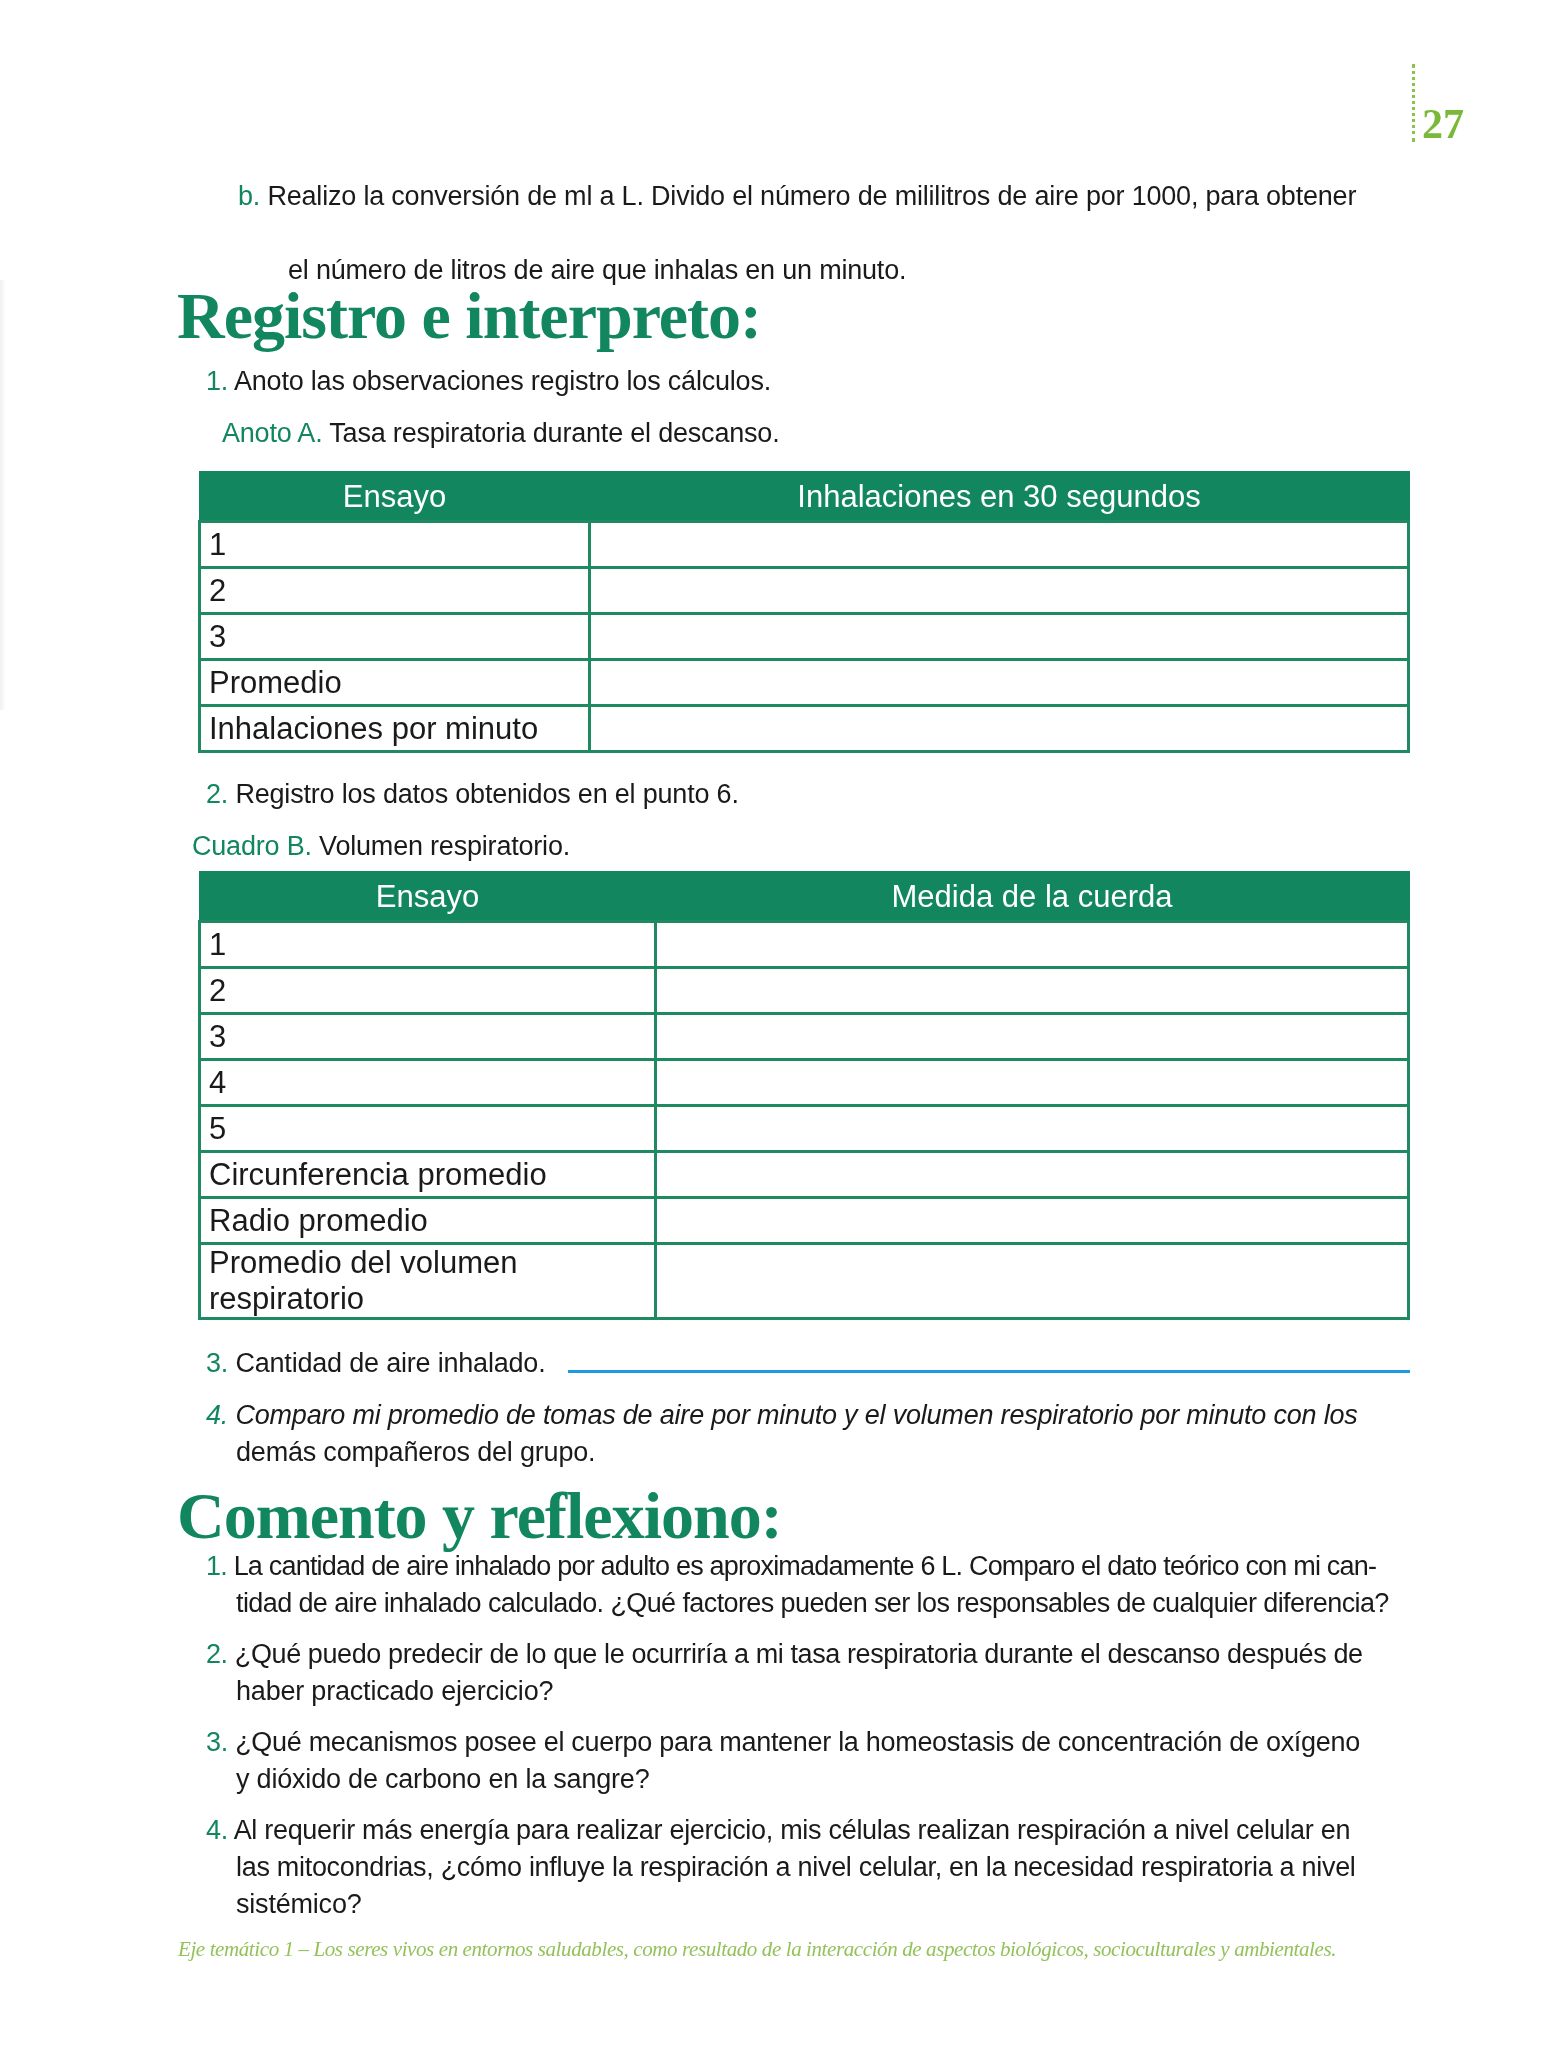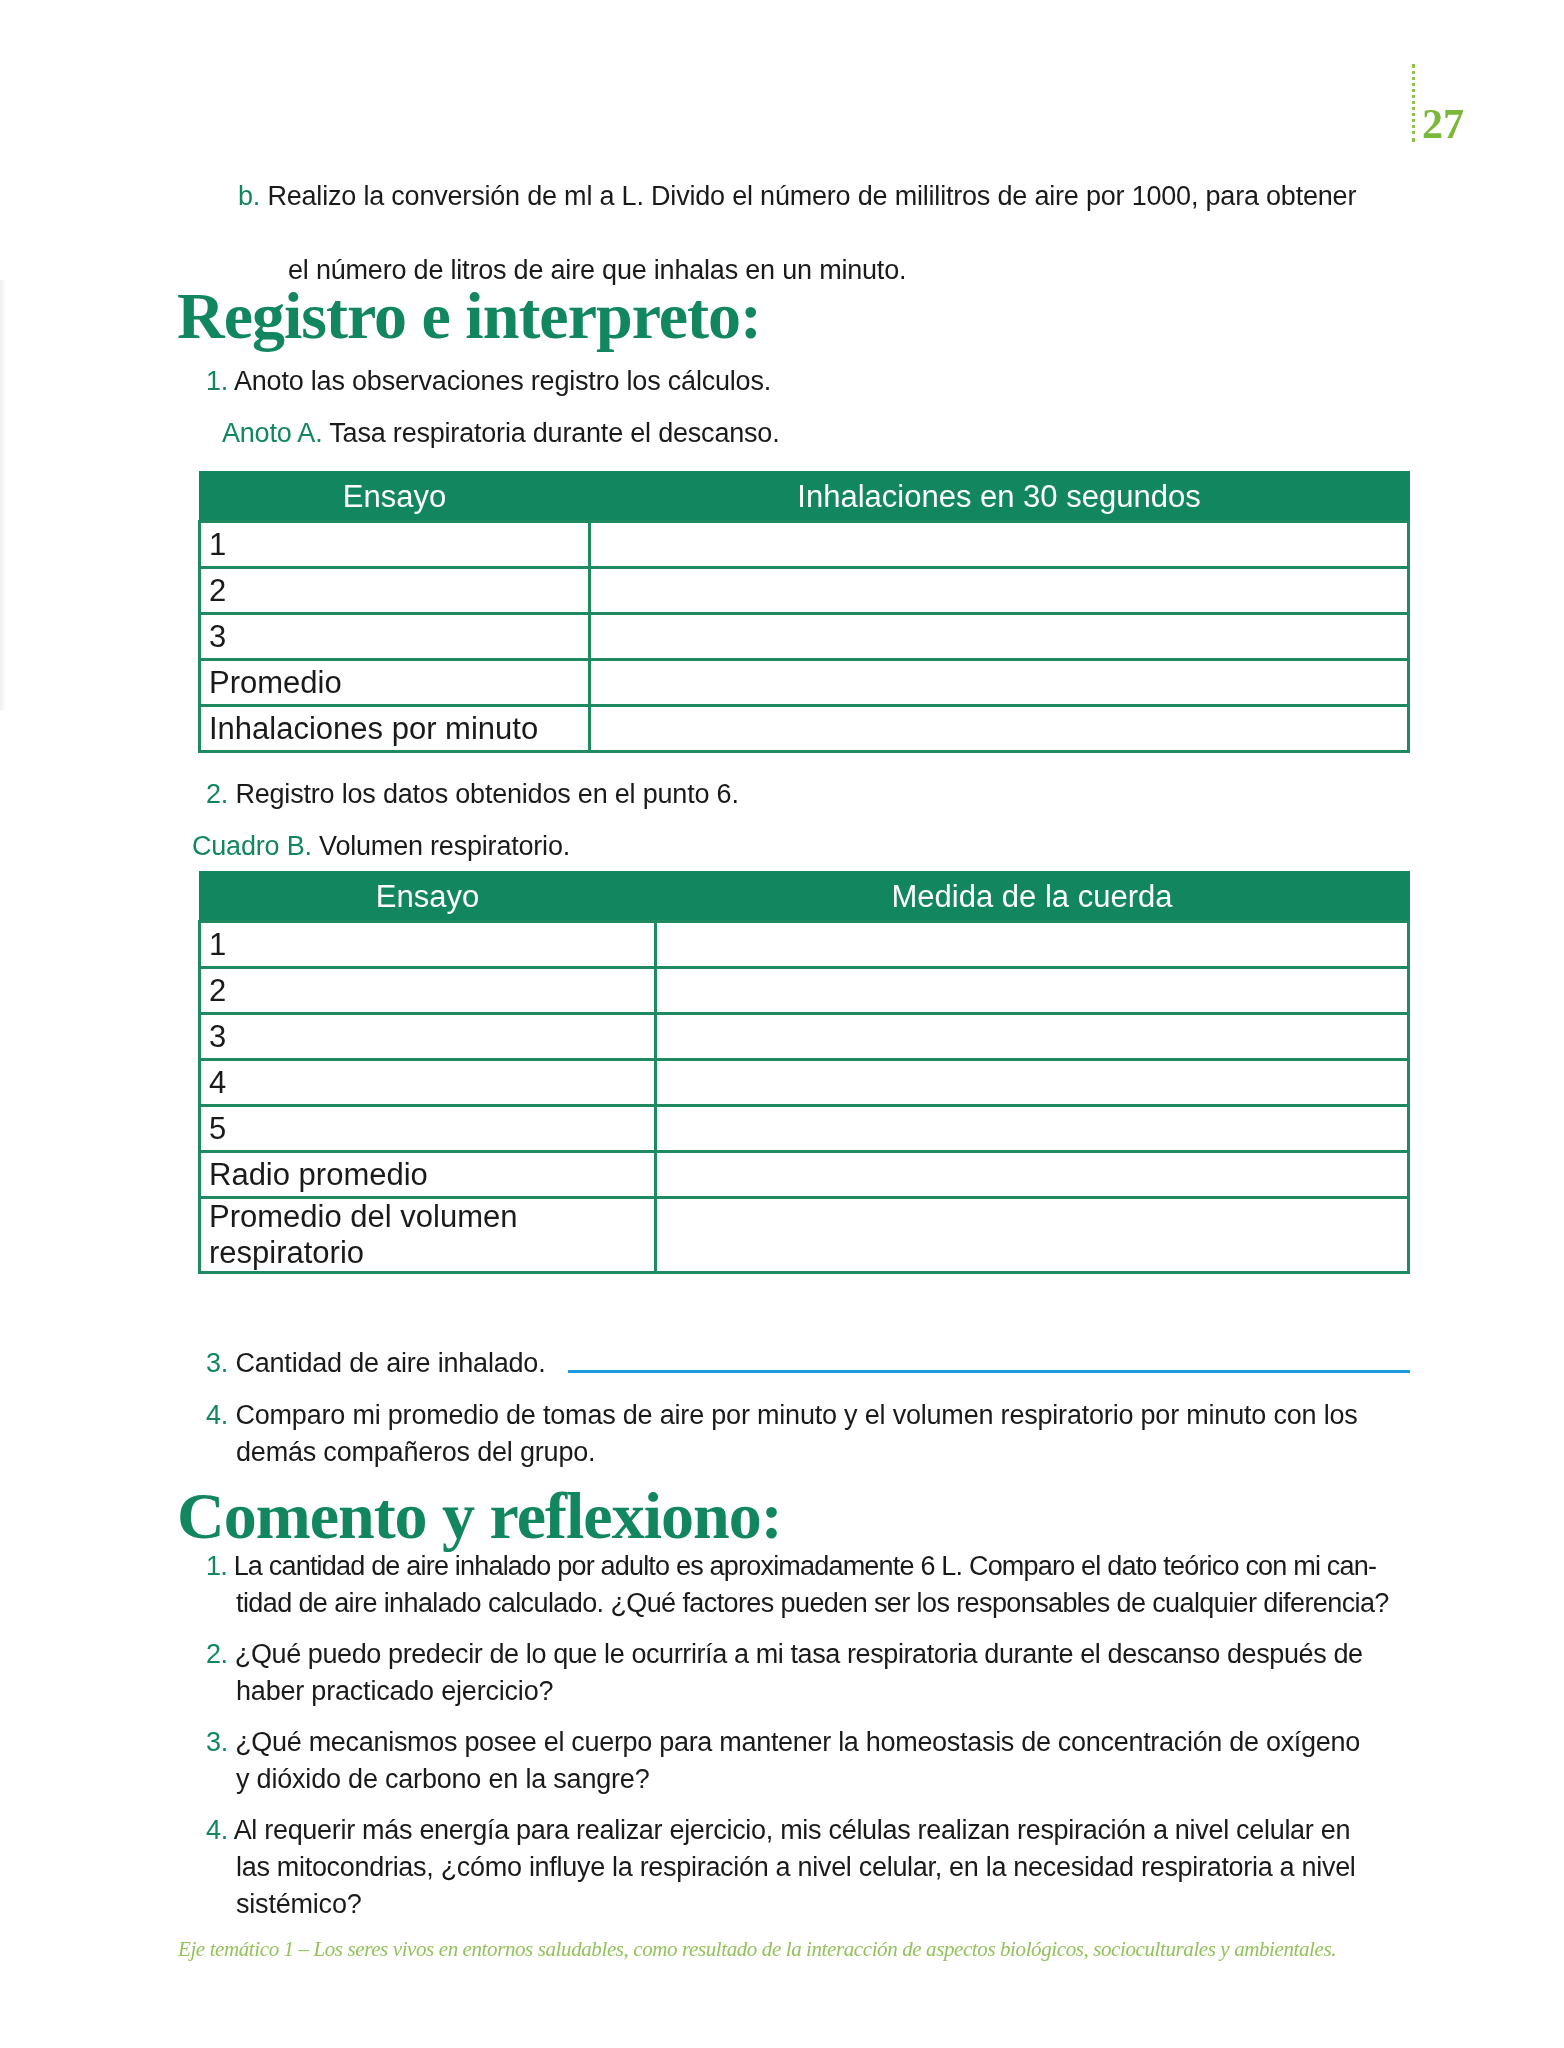--- a/index.html
+++ b/index.html
@@ -111,37 +111,41 @@
     </tr>
     <tr>
       <td>4</td>
       <td class="val"></td>
     </tr>
     <tr>
       <td>5</td>
       <td class="val"></td>
     </tr>
     <tr>
+      <td>Circunferencia promedio</td>
+      <td class="val"></td>
+    </tr>
+    <tr>
       <td>Radio promedio</td>
       <td class="val"></td>
     </tr>
     <tr>
       <td>Promedio del volumen respiratorio</td>
       <td class="val"></td>
     </tr>
   </tbody>
 </table>
 
 <div class="abs txt" style="left:206px; top:1345px;">
   <span class="green">3.</span>
   <span>Cantidad de aire inhalado.</span>
 </div>
 <div class="abs blank-line" style="left:568px; top:1368px; width:842px; height:2px;"></div>
 
-<div class="abs txt" style="left:206px; top:1397px; width:1220px;">
+<div class="abs txt" style="left:206px; top:1397px; width:1220px;font-style:italic;">
   <span class="green">4.</span>
   <span>Comparo mi promedio de tomas de aire por minuto y el volumen respiratorio por minuto con los</span>
 </div>
 <div class="abs txt" style="left:236px; top:1434px;">demás compañeros del grupo.</div>
 
 <div class="abs serif-head" style="left:177px; top:1478px;">Comento y reflexiono:</div>
 
 <div class="abs txt" style="left:206px; top:1548px; letter-spacing:-0.8px;">
   <span class="green">1.</span>
   <span>La cantidad de aire inhalado por adulto es aproximadamente 6 L. Comparo el dato teórico con mi can-</span>

